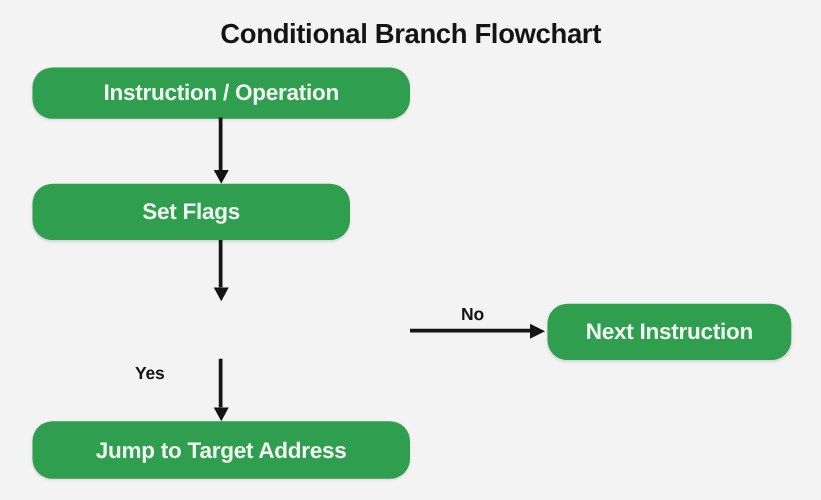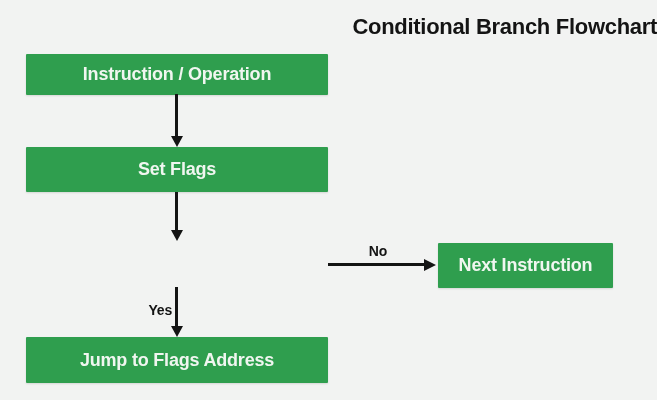--- a/index.html
+++ b/index.html
@@ -12,30 +12,30 @@
     width: 657px;
     height: 400px;
     background: #f2f3f2;
     overflow: hidden;
   }
   .title {
     position: absolute;
     top: 14px;
     left: 0;
     width: 657px;
-    text-align: right;
+    text-align: center;
     font-size: 22px;
     font-weight: 700;
     color: #141414;
     letter-spacing: -0.3px;
   }
   .node {
     position: absolute;
     background: #2f9e4e;
-    border-radius: 1px;
+    border-radius: 16px;
     display: flex;
     align-items: center;
     justify-content: center;
     box-shadow: 0 1px 2px rgba(0,0,0,0.12);
   }
   .node-label {
     color: #f0f6f0;
     font-size: 18px;
     font-weight: 700;
     letter-spacing: -0.2px;
@@ -72,29 +72,29 @@
     border-left: 12px solid #141414;
   }
   .edge-label {
     position: absolute;
     font-size: 14px;
     font-weight: 700;
     color: #141414;
     line-height: 22px;
     letter-spacing: -0.2px;
   }
-  .edge-label.yes { left: 108px; top: 299px; width: 64px; text-align: right; }
+  .edge-label.yes { left: 108px; top: 287px; width: 64px; }
   .edge-label.no  { left: 346px; top: 240px; width: 64px; text-align: center; }
 
   
   .node.n-instruction { left: 26px; top: 54px;  width: 302px; height: 41px; }
-  .node.n-setflags    { left: 26px; top: 147px; width: 302px; height: 45px; }
+  .node.n-setflags    { left: 26px; top: 147px; width: 254px; height: 45px; }
   .node.n-check       { left: 26px; top: 241px; width: 302px; height: 46px; }
   .node.n-jump        { left: 26px; top: 337px; width: 302px; height: 46px; }
-  .node.n-next        { left: 438px; top: 243px; width: 175px; height: 45px; }
+  .node.n-next        { left: 438px; top: 243px; width: 195px; height: 45px; }
 
   .a-1 { left: 175px; top: 94px;  height: 42px; }
   .a-2 { left: 175px; top: 192px; height: 38px; }
   .a-3 { left: 175px; top: 287px; height: 39px; }
   .a-4 { left: 328px; top: 263px; width: 96px; }
 </style>
 </head>
 <body>
 
 <div class="canvas">
@@ -111,21 +111,21 @@
     <span class="node-label">Set Flags</span>
   </div>
 
   <div class="v-arrow a-2"></div>
 
 
   <div class="edge-label yes">Yes</div>
   <div class="v-arrow a-3"></div>
 
   <div class="node n-jump">
-    <span class="node-label">Jump to Flags Address</span>
+    <span class="node-label">Jump to Target Address</span>
   </div>
 
   <div class="edge-label no">No</div>
   <div class="h-arrow a-4"></div>
 
   <div class="node n-next">
     <span class="node-label">Next Instruction</span>
   </div>
 
 </div>

